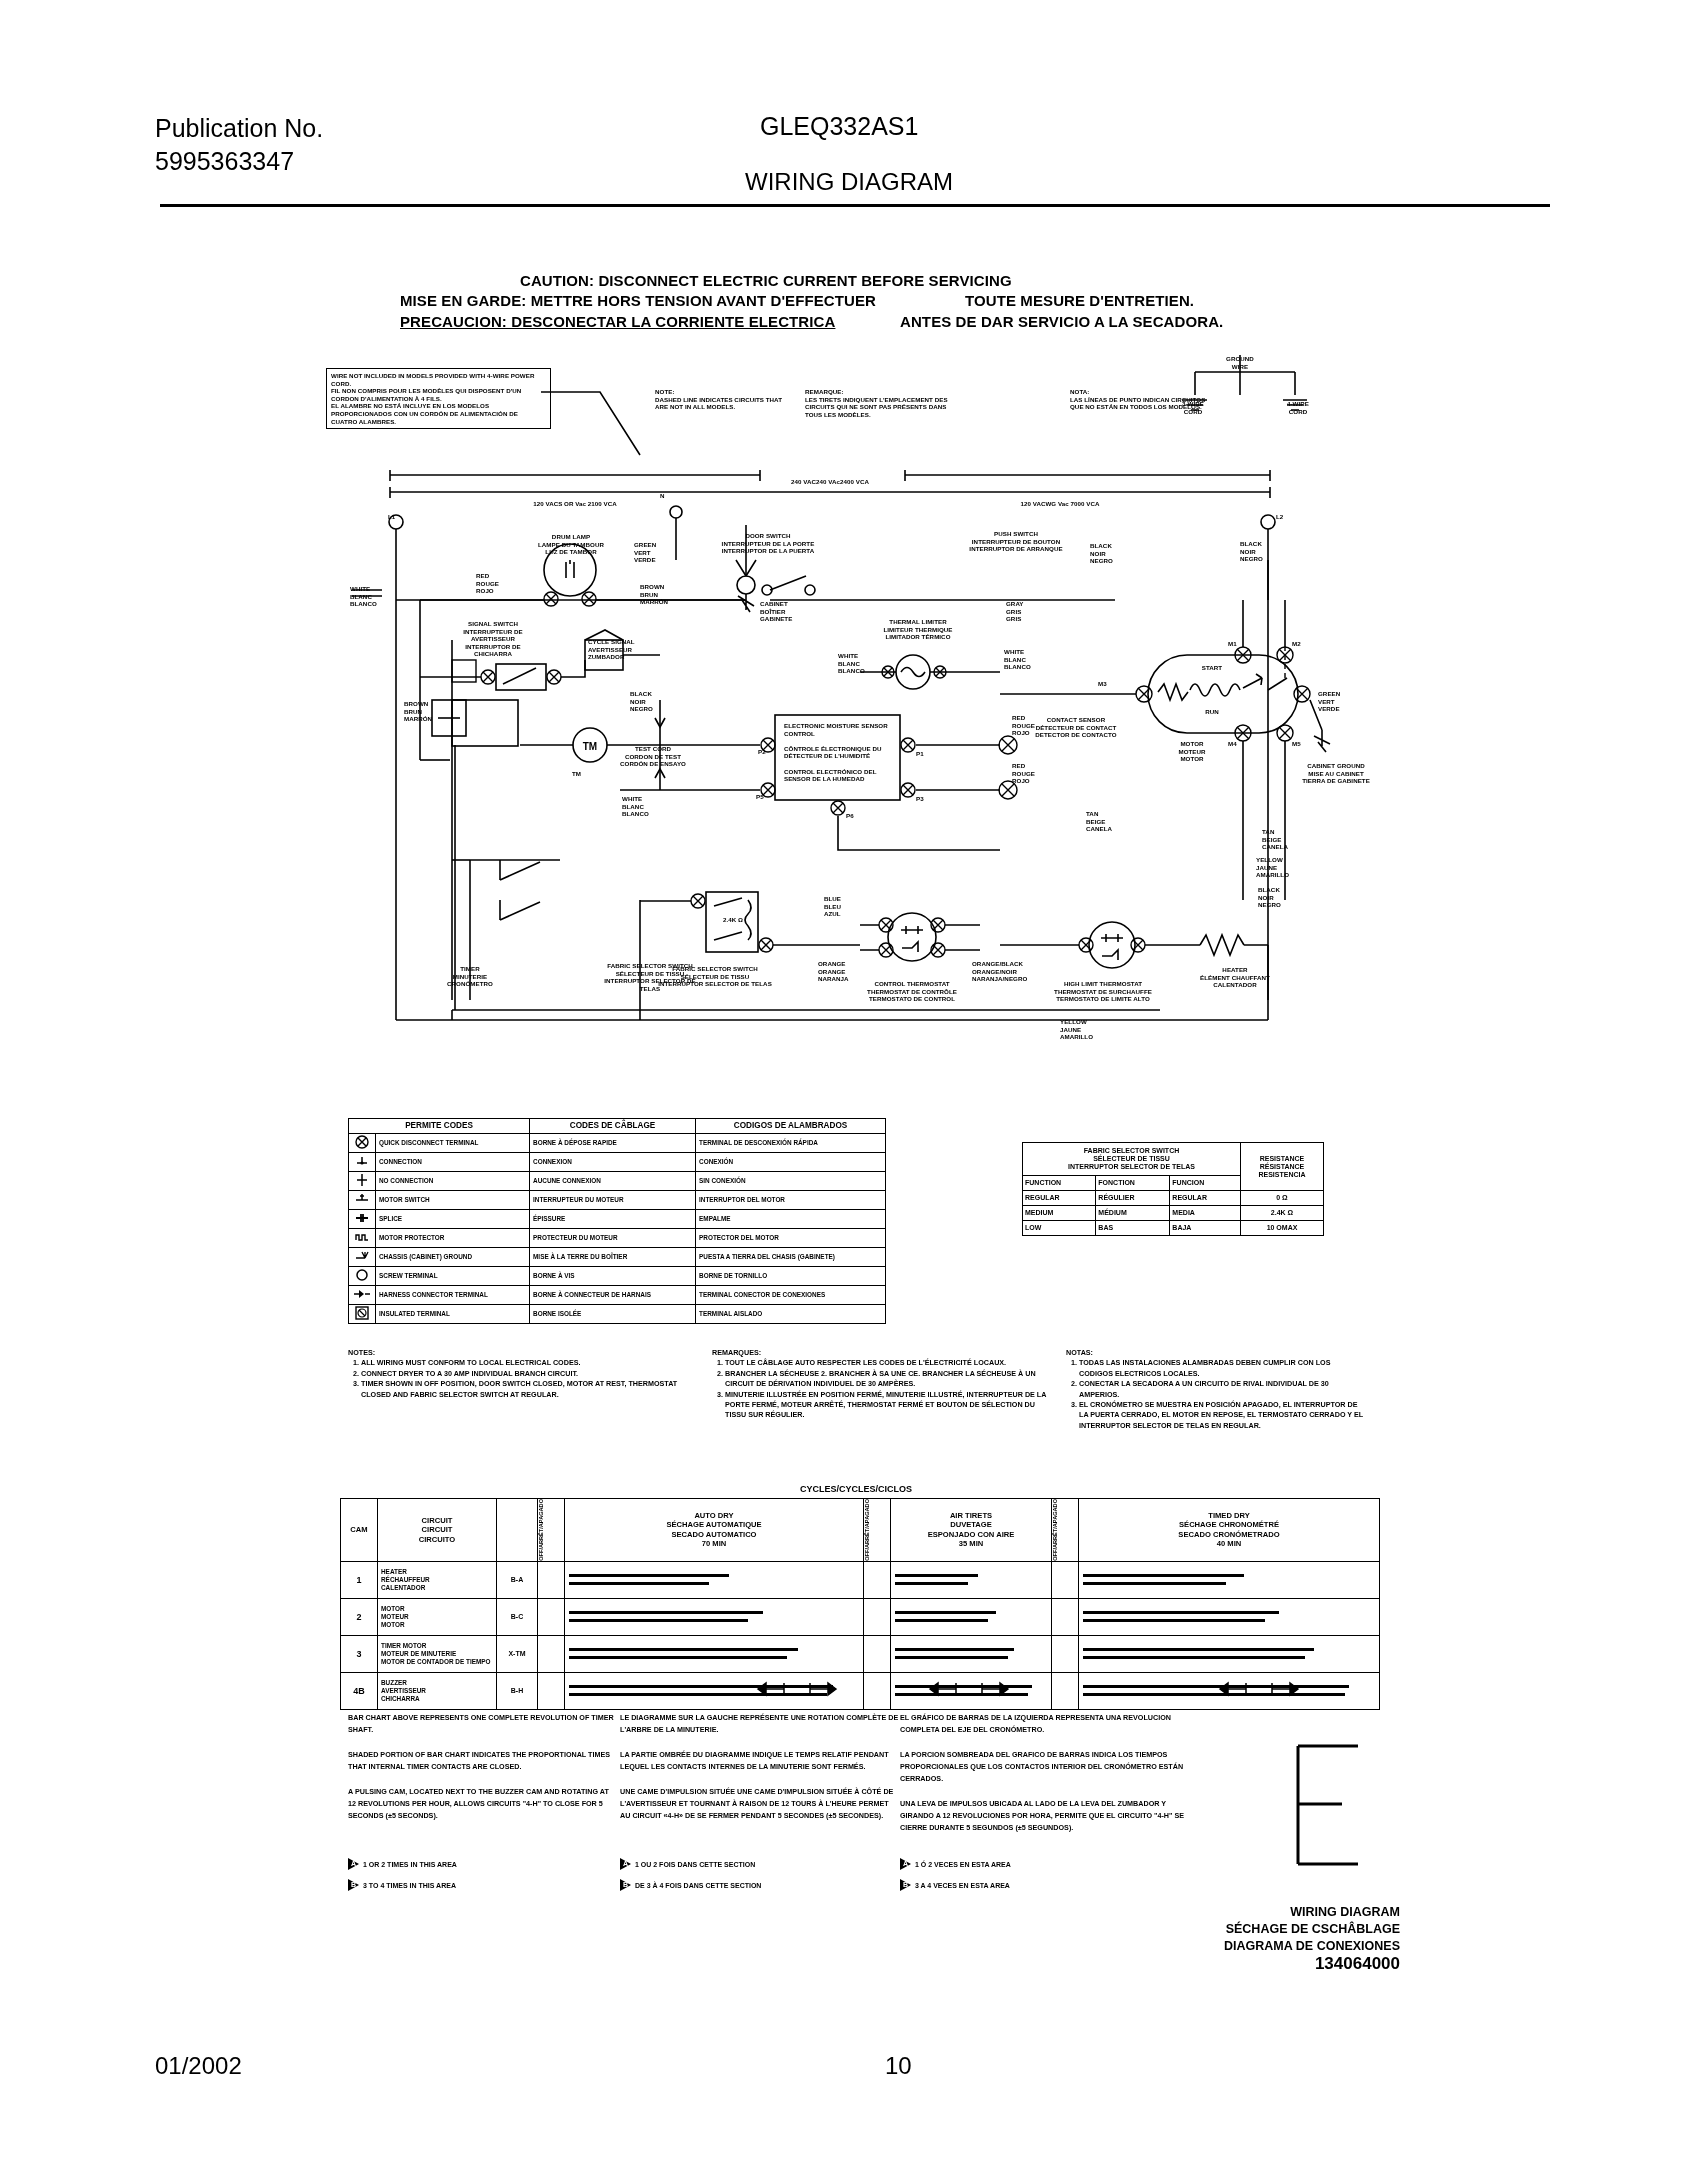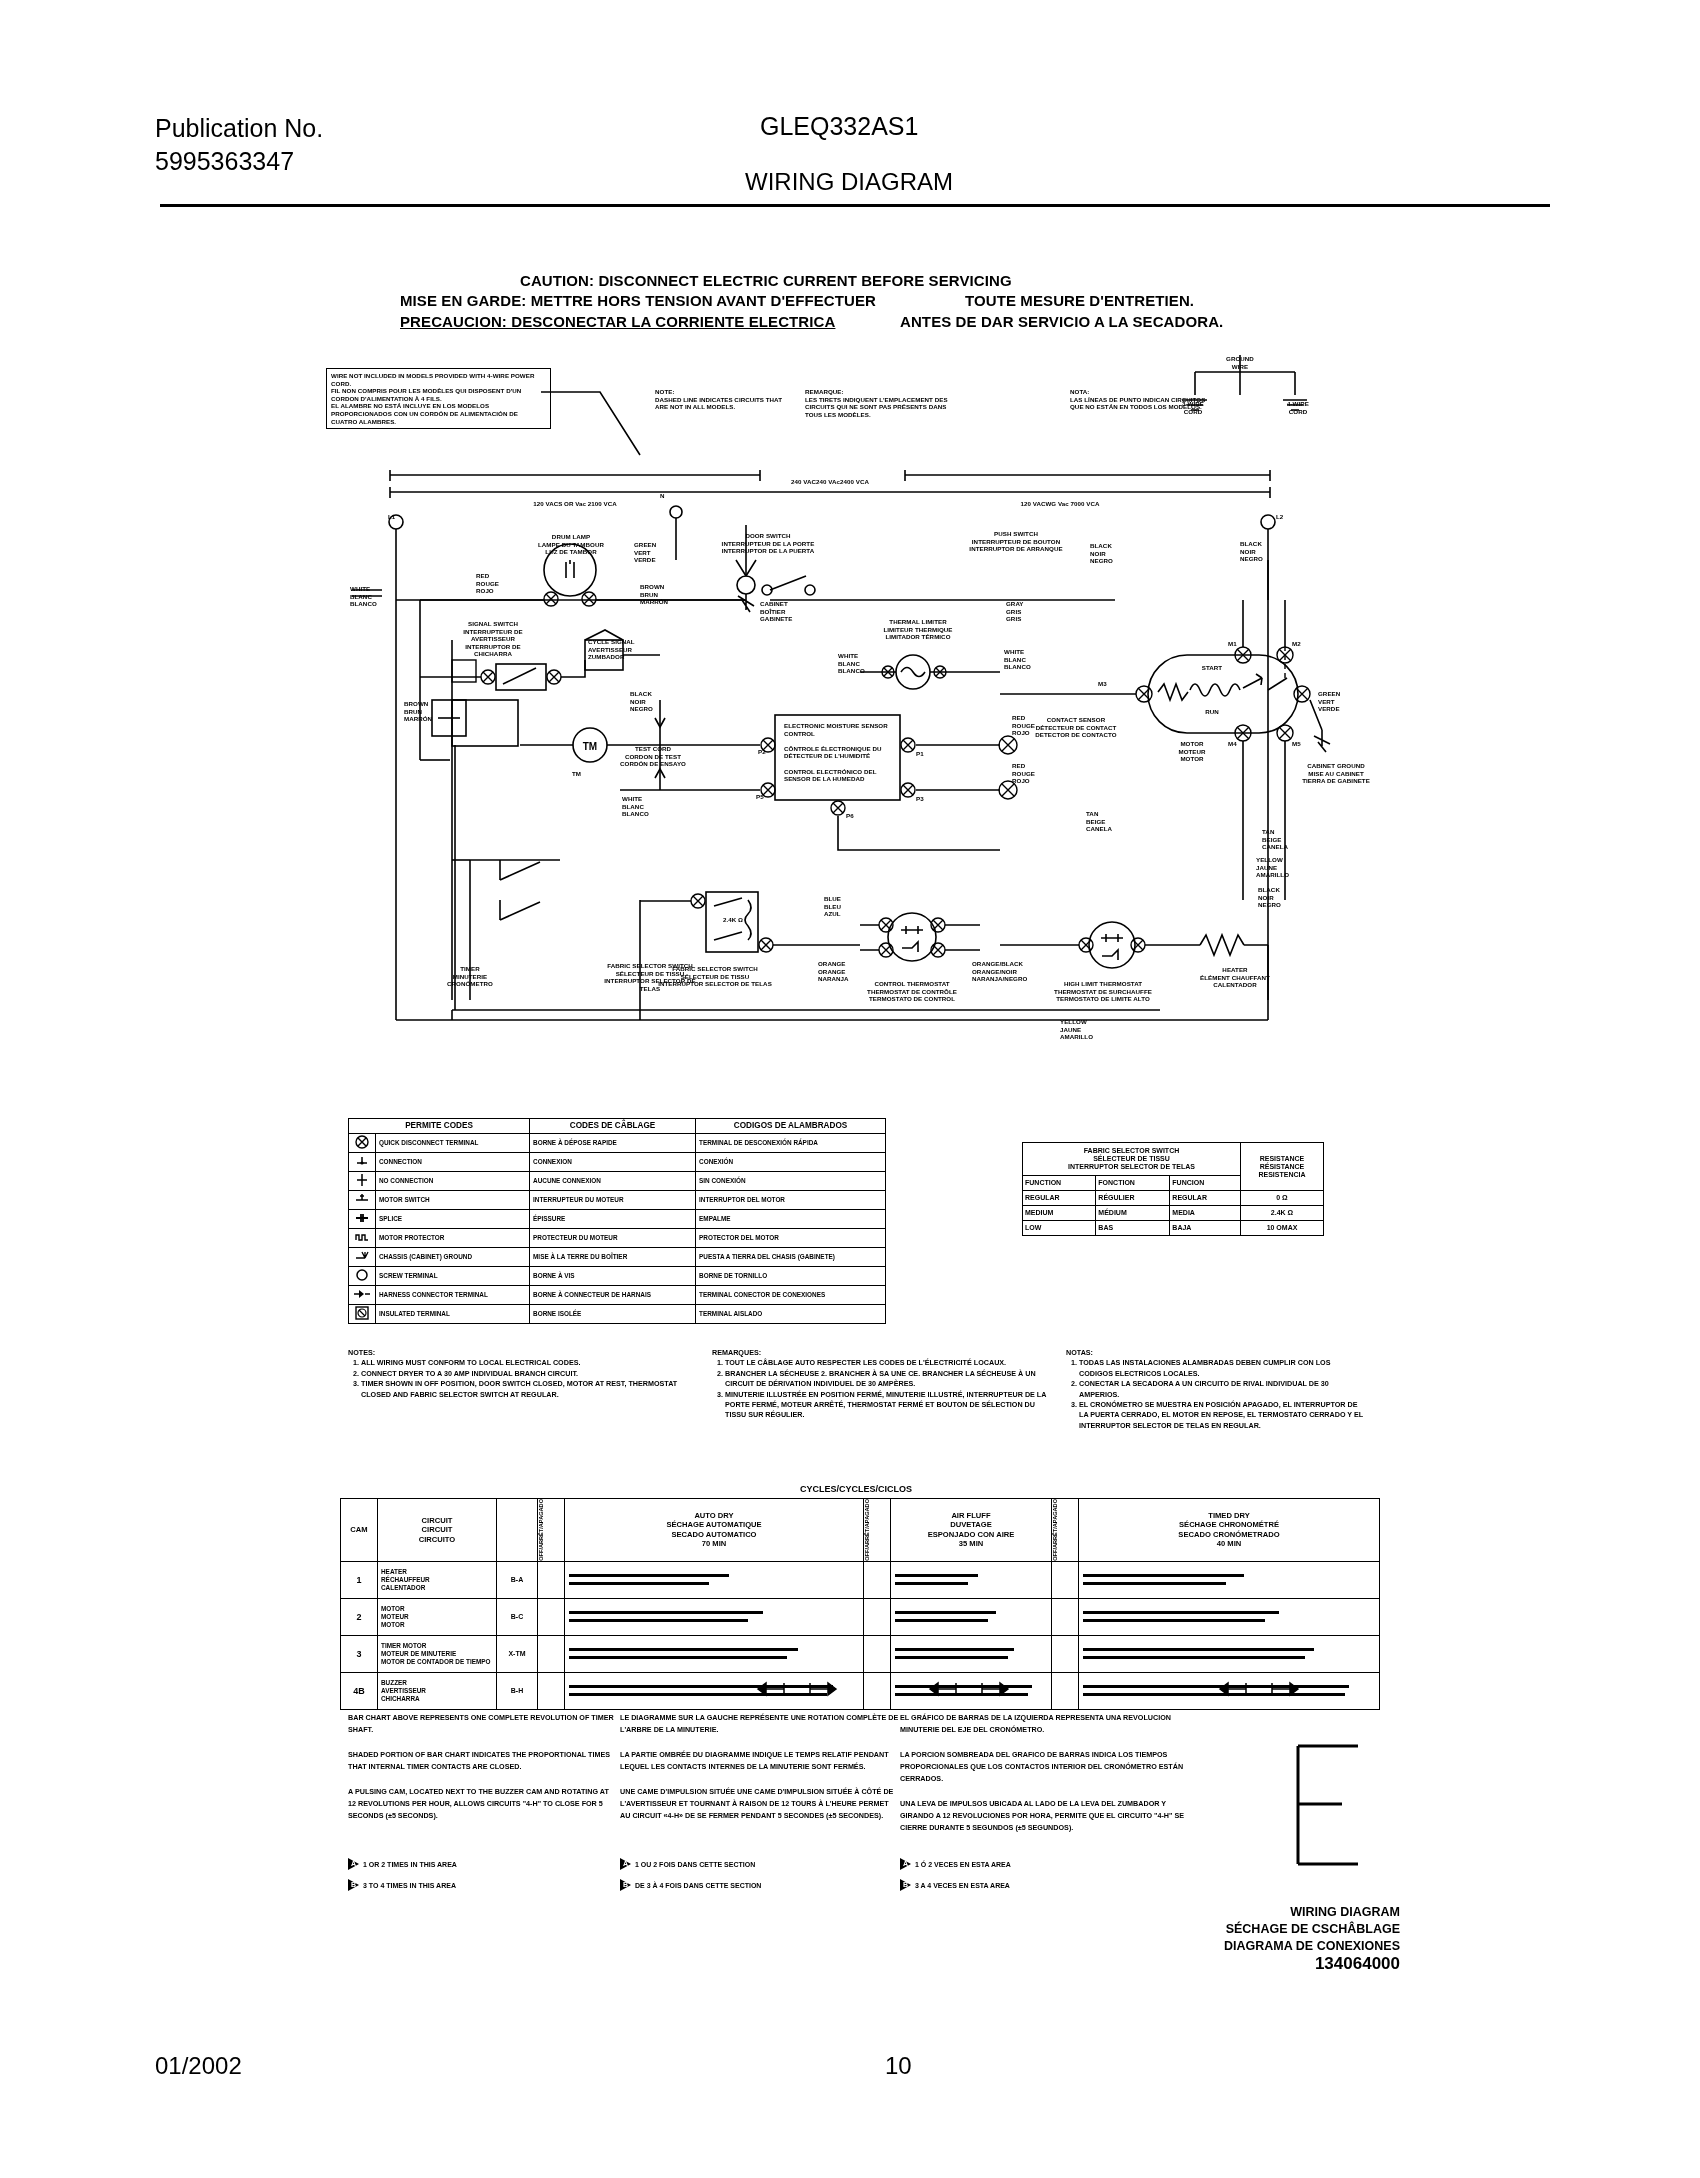--- a/index.html
+++ b/index.html
@@ -606,21 +606,21 @@
         <th class="ch" style="width:298px;">
           <div>AUTO DRY</div>
           <div>SÉCHAGE AUTOMATIQUE</div>
           <div>SECADO AUTOMATICO</div>
           <div>70 MIN</div>
         </th>
         <th rowspan="2" style="width:26px;">
           <div class="vert">OFF/ARRÊT/APAGADO</div>
         </th>
         <th class="ch" style="width:160px;">
-          <div>AIR FLUFF</div>
+          <div>AIR TIRETS</div>
           <div>DUVETAGE</div>
           <div>ESPONJADO CON AIRE</div>
           <div>35 MIN</div>
         </th>
         <th rowspan="2" style="width:26px;">
           <div class="vert">OFF/ARRÊT/APAGADO</div>
         </th>
         <th class="ch" style="width:300px;">
           <div>TIMED DRY</div>
           <div>SÉCHAGE CHRONOMÉTRÉ</div>
@@ -754,21 +754,21 @@
       <p>BAR CHART ABOVE REPRESENTS ONE COMPLETE REVOLUTION OF TIMER SHAFT.</p>
       <p>SHADED PORTION OF BAR CHART INDICATES THE PROPORTIONAL TIMES THAT INTERNAL TIMER CONTACTS ARE CLOSED.</p>
       <p>A PULSING CAM, LOCATED NEXT TO THE BUZZER CAM AND ROTATING AT 12 REVOLUTIONS PER HOUR, ALLOWS CIRCUITS "4-H" TO CLOSE FOR 5 SECONDS (±5 SECONDS).</p>
     </div>
   <div class="abs btxt" id="b-fr">
       <p>LE DIAGRAMME SUR LA GAUCHE REPRÉSENTE UNE ROTATION COMPLÈTE DE L'ARBRE DE LA MINUTERIE.</p>
       <p>LA PARTIE OMBRÉE DU DIAGRAMME INDIQUE LE TEMPS RELATIF PENDANT LEQUEL LES CONTACTS INTERNES DE LA MINUTERIE SONT FERMÉS.</p>
       <p>UNE CAME D'IMPULSION SITUÉE UNE CAME D'IMPULSION SITUÉE À CÔTÉ DE L'AVERTISSEUR ET TOURNANT À RAISON DE 12 TOURS À L'HEURE PERMET AU CIRCUIT «4-H» DE SE FERMER PENDANT 5 SECONDES (±5 SECONDES).</p>
     </div>
   <div class="abs btxt" id="b-es">
-      <p>EL GRÁFICO DE BARRAS DE LA IZQUIERDA REPRESENTA UNA REVOLUCION MINUTERIE DEL EJE DEL CRONÓMETRO.</p>
+      <p>EL GRÁFICO DE BARRAS DE LA IZQUIERDA REPRESENTA UNA REVOLUCION COMPLETA DEL EJE DEL CRONÓMETRO.</p>
       <p>LA PORCION SOMBREADA DEL GRAFICO DE BARRAS INDICA LOS TIEMPOS PROPORCIONALES QUE LOS CONTACTOS INTERIOR DEL CRONÓMETRO ESTÁN CERRADOS.</p>
       <p>UNA LEVA DE IMPULSOS UBICADA AL LADO DE LA LEVA DEL ZUMBADOR Y GIRANDO A 12 REVOLUCIONES POR HORA, PERMITE QUE EL CIRCUITO "4-H" SE CIERRE DURANTE 5 SEGUNDOS (±5 SEGUNDOS).</p>
     </div>
 
   <div class="abs" id="k-en">
       <div class="keyrow">
         <div class="tri">
           <span>A</span>
         </div>
         <div class="keytxt">1 OR 2 TIMES IN THIS AREA</div>

